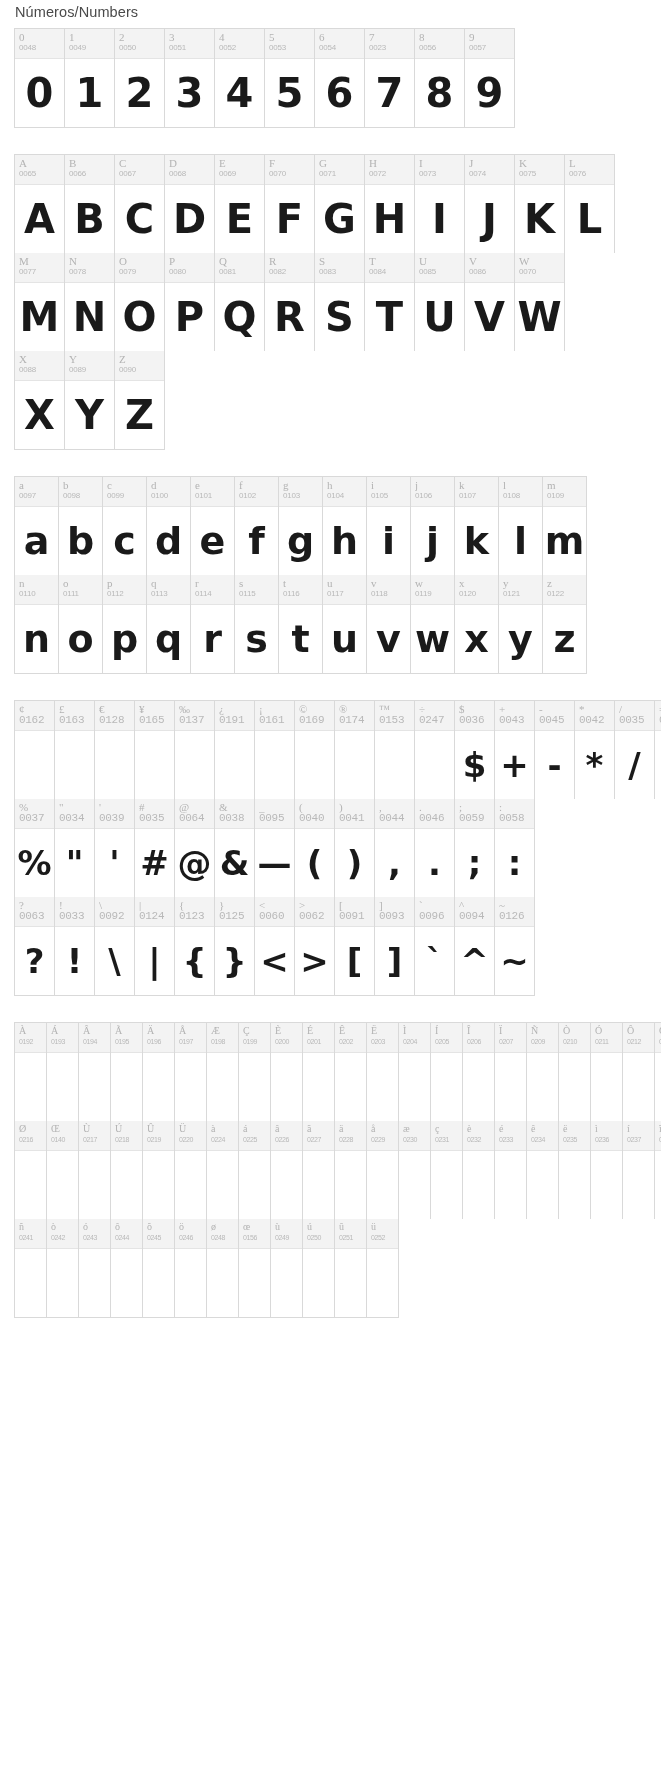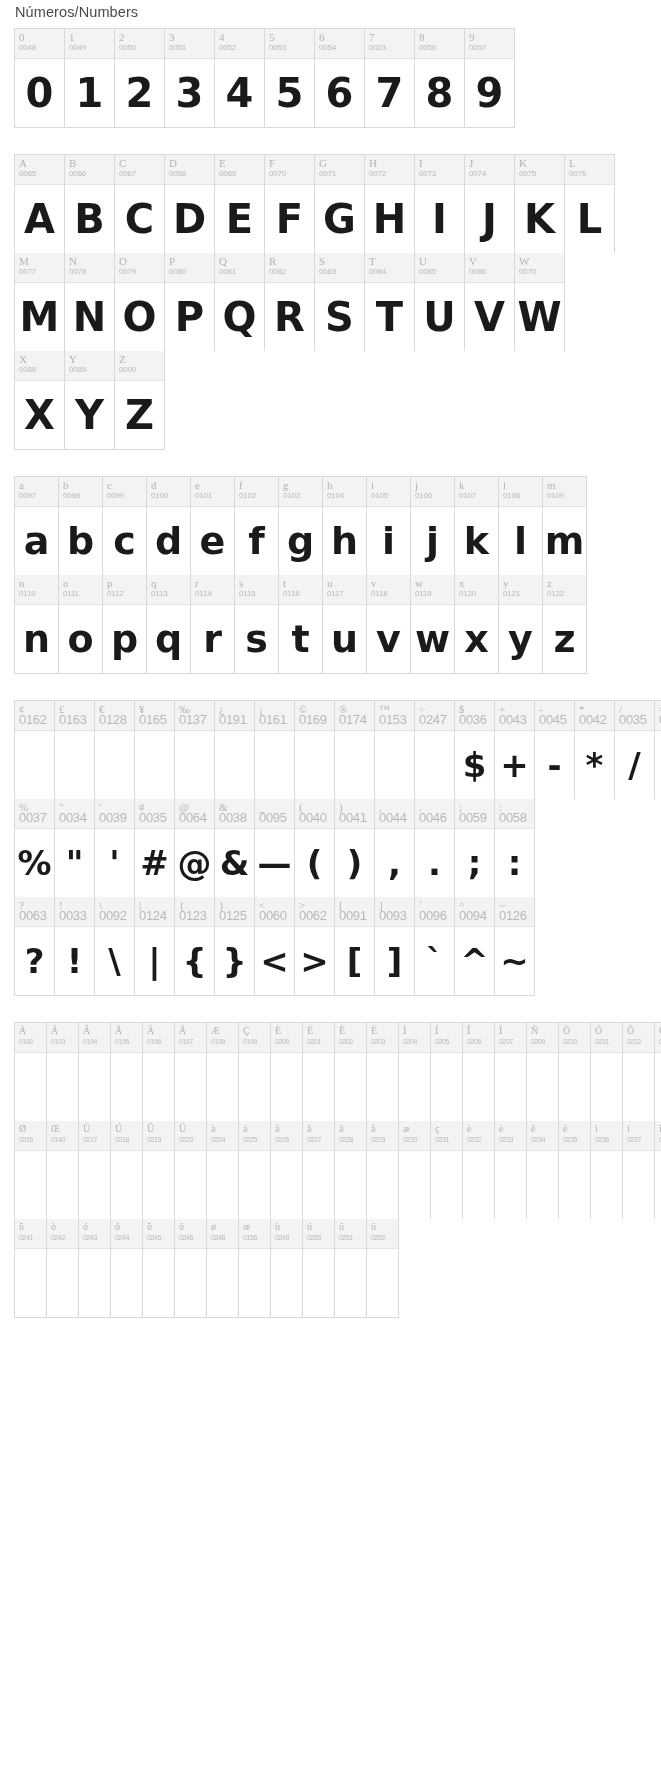--- a/index.html
+++ b/index.html
@@ -98,21 +98,21 @@
   .row.accents .cell .hdr .ch {
     font-size: 10px;
   }
   .row.accents .cell .hdr .code {
     font-size: 7px;
     letter-spacing: -0.4px;
   }
   
   .cell.blank .glyph { color: transparent; }
   .row.symbols .cell { width: 40px; }
-  .row.symbols .cell .hdr .code { font-size: 13px; letter-spacing: -0.3px; }
+  .row.symbols .cell .hdr .code { font-size: 11px; letter-spacing: -0.3px; font-family: Liberation Mono, monospace; }
   .row.symbols .cell .glyph { font-size: 34px; }
   .row.lower .cell { width: 44px; }
   .row.lower .cell .glyph { font-size: 38px; }
   .spacer-bottom { height: 40px; }
 </style>
 </head>
 <body>
 
 <div class="page" id="page">
     <div class="section">

